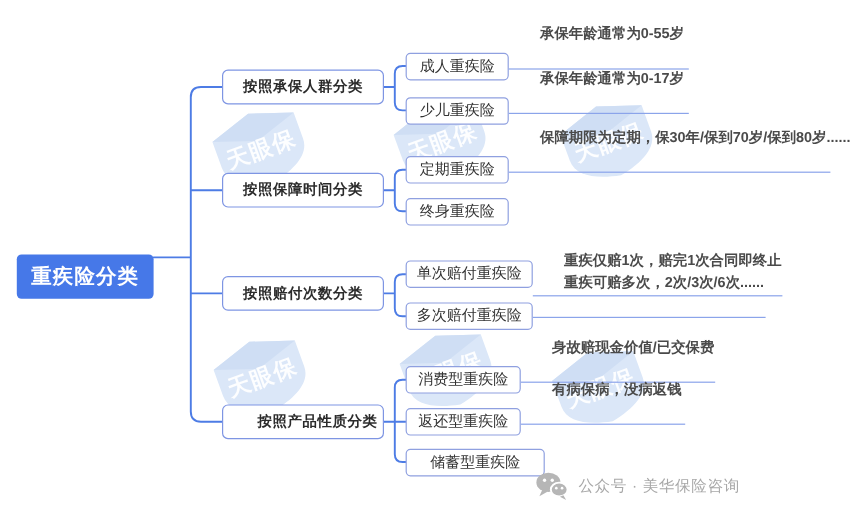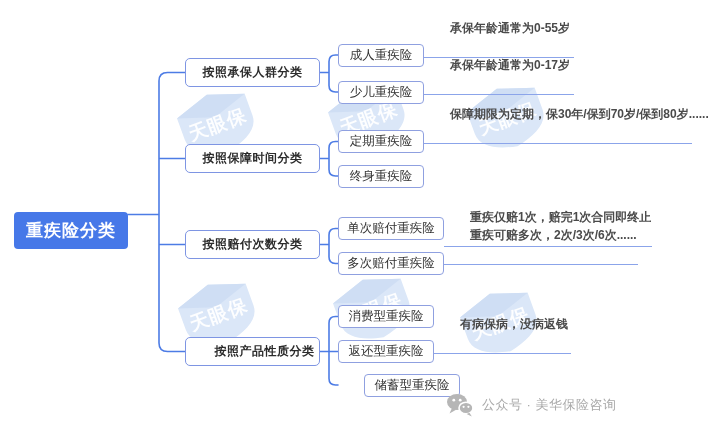--- a/index.html
+++ b/index.html
@@ -108,27 +108,28 @@
   <div class="node-branch" style="top:337px;padding-left:24px;">按照产品性质分类</div>
 
   <div class="node-leaf" style="top:43.5px;width:86px;">成人重疾险</div>
   <div class="node-leaf" style="top:80.5px;width:86px;">少儿重疾险</div>
   <div class="node-leaf" style="top:130px;width:86px;">定期重疾险</div>
   <div class="node-leaf" style="top:164.5px;width:86px;">终身重疾险</div>
   <div class="node-leaf" style="top:217px;width:106px;">单次赔付重疾险</div>
   <div class="node-leaf" style="top:252px;width:106px;">多次赔付重疾险</div>
   <div class="node-leaf" style="top:340px;width:96px;">返还型重疾险</div>
   <div class="node-leaf" style="top:305px;width:96px;">消费型重疾险</div>
-  <div class="node-leaf" style="top:373.5px;width:96px;margin-left:26px;">储蓄型重疾险</div>
+  <div class="node-leaf" style="top:373.5px;width:116px;">储蓄型重疾险</div>
 
   <div class="desc" style="left:424px;top:36.5px;width:150px;">承保年龄通常为0-55岁</div>
   <div class="desc" style="left:424px;top:73.5px;width:150px;">承保年龄通常为0-17岁</div>
   <div class="desc" style="left:424px;top:123px;width:268px;">保障期限为定期，保30年/保到70岁/保到80岁......</div>
   <div class="desc" style="left:444px;top:226px;width:208px;">重疾仅赔1次，赔完1次合同即终止</div>
   <div class="desc" style="left:444px;top:243.5px;width:194px;">重疾可赔多次，2次/3次/6次......</div>
+  <div class="desc" style="left:434px;top:297.5px;width:162px;">身故赔现金价值/已交保费</div>
   <div class="desc" style="left:434px;top:332.5px;width:137px;">有病保病，没病返钱</div>
 
   <div class="footer">
     <svg width="28" height="26" viewBox="0 0 28 26">
       <ellipse cx="11" cy="10" rx="10" ry="8" fill="#b6b6b6"></ellipse>
       <path d="M6 16 L3.5 21.5 L10.5 17.5 Z" fill="#b6b6b6"></path>
       <circle cx="7.8" cy="8.2" r="1.4" fill="#ffffff"></circle>
       <circle cx="14.2" cy="8.2" r="1.4" fill="#ffffff"></circle>
       <ellipse cx="20" cy="16" rx="7" ry="5.8" fill="#b6b6b6" stroke="#ffffff" stroke-width="1.6"></ellipse>
       <path d="M23.5 20.8 L25.8 24.6 L20.6 22 Z" fill="#b6b6b6"></path>

